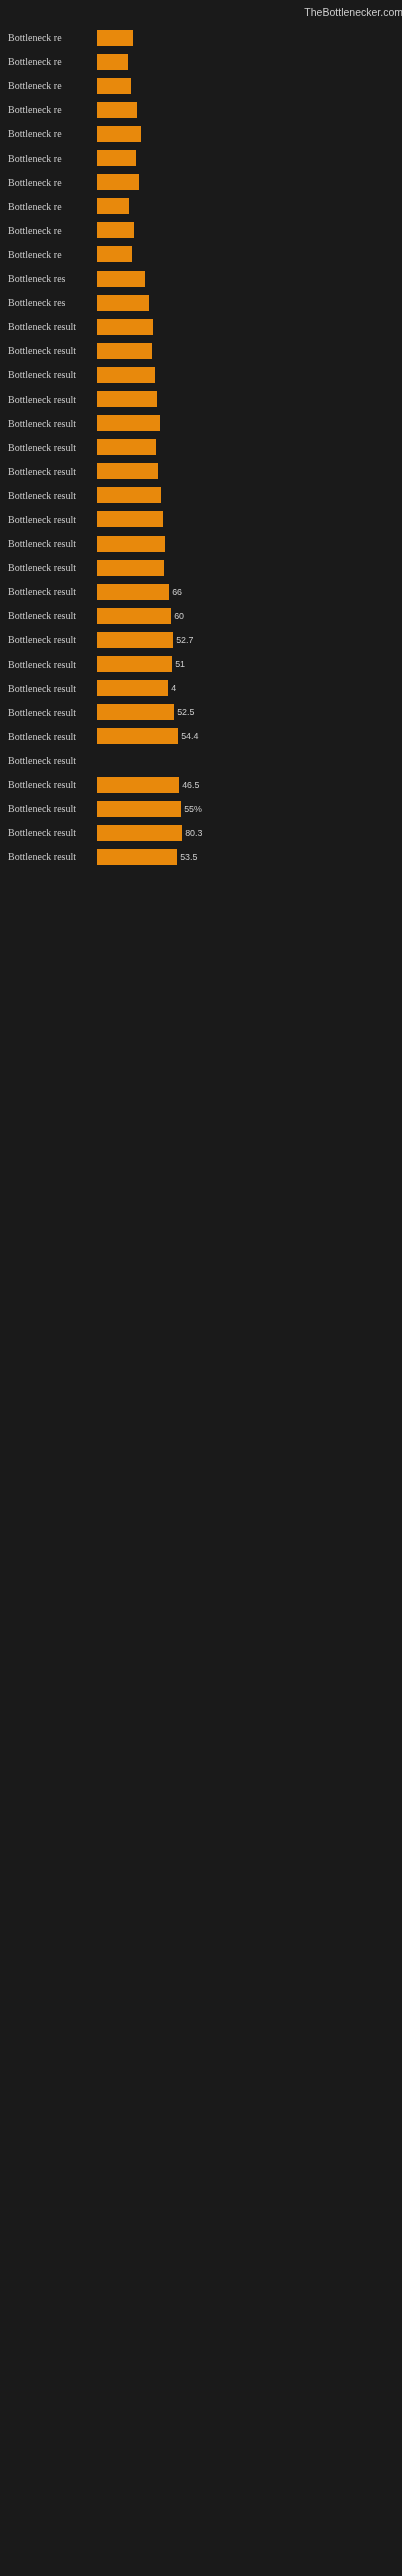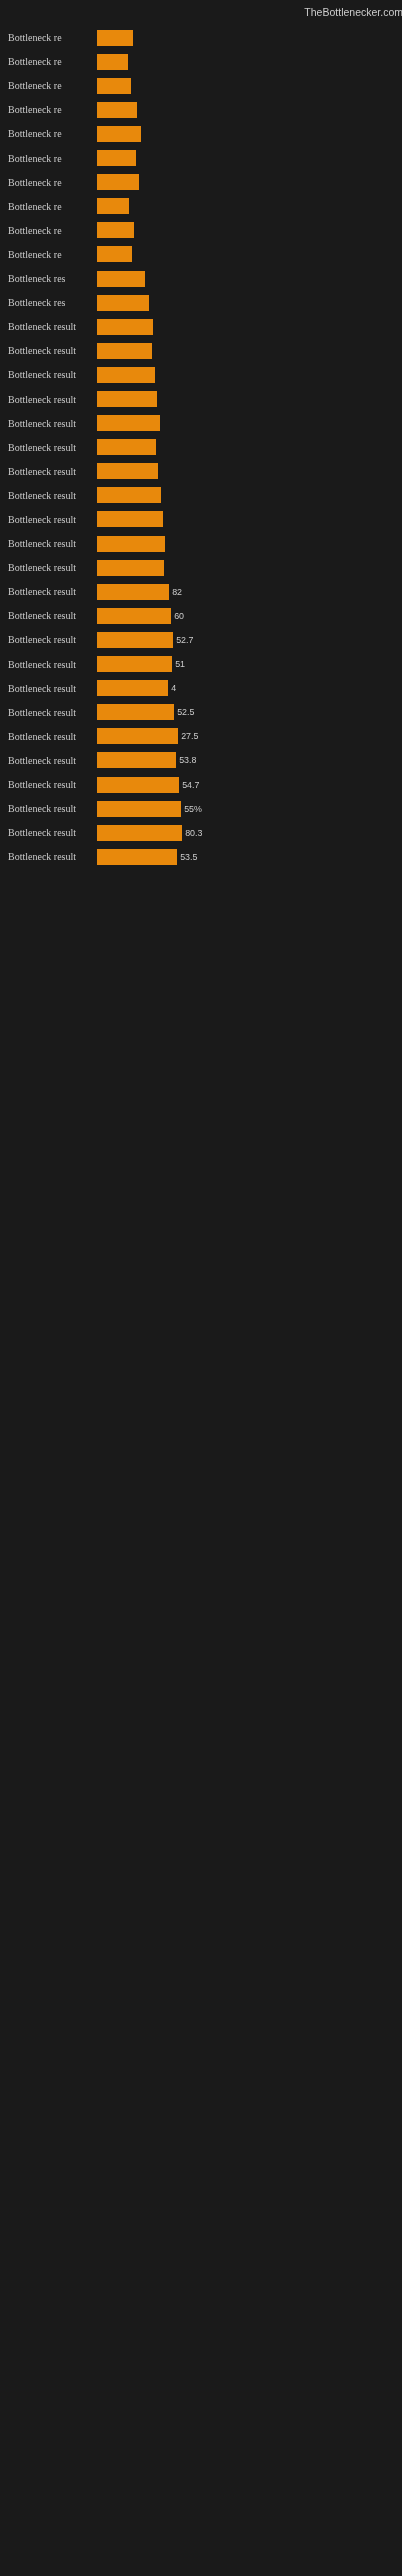--- a/index.html
+++ b/index.html
@@ -221,21 +221,21 @@
       <div class="bar-label">Bottleneck result</div>
       <div class="bar-wrapper">
         <div class="bar" style="width: 67px;"></div>
         <div class="bar-value"></div>
       </div>
     </div>
     <div class="bar-row">
       <div class="bar-label">Bottleneck result</div>
       <div class="bar-wrapper">
         <div class="bar" style="width: 72px;"></div>
-        <div class="bar-value">82</div>
+        <div class="bar-value">66</div>
       </div>
     </div>
     <div class="bar-row">
       <div class="bar-label">Bottleneck result</div>
       <div class="bar-wrapper">
         <div class="bar" style="width: 74px;"></div>
         <div class="bar-value">60</div>
       </div>
     </div>
     <div class="bar-row">
@@ -263,35 +263,31 @@
       <div class="bar-label">Bottleneck result</div>
       <div class="bar-wrapper">
         <div class="bar" style="width: 77px;"></div>
         <div class="bar-value">52.5</div>
       </div>
     </div>
     <div class="bar-row">
       <div class="bar-label">Bottleneck result</div>
       <div class="bar-wrapper">
         <div class="bar" style="width: 81px;"></div>
-        <div class="bar-value">27.5</div>
-      </div>
-    </div>
-    <div class="bar-row">
-      <div class="bar-label">Bottleneck result</div>
-      <div class="bar-wrapper">
-        <div class="bar" style="width: 79px;"></div>
-        <div class="bar-value">53.8</div>
-      </div>
+        <div class="bar-value">54.4</div>
+      </div>
+    </div>
+    <div class="bar-row">
+      <div class="bar-label">Bottleneck result</div>
     </div>
     <div class="bar-row">
       <div class="bar-label">Bottleneck result</div>
       <div class="bar-wrapper">
         <div class="bar" style="width: 82px;"></div>
-        <div class="bar-value">54.7</div>
+        <div class="bar-value">46.5</div>
       </div>
     </div>
     <div class="bar-row">
       <div class="bar-label">Bottleneck result</div>
       <div class="bar-wrapper">
         <div class="bar" style="width: 84px;"></div>
         <div class="bar-value">55%</div>
       </div>
     </div>
     <div class="bar-row">

